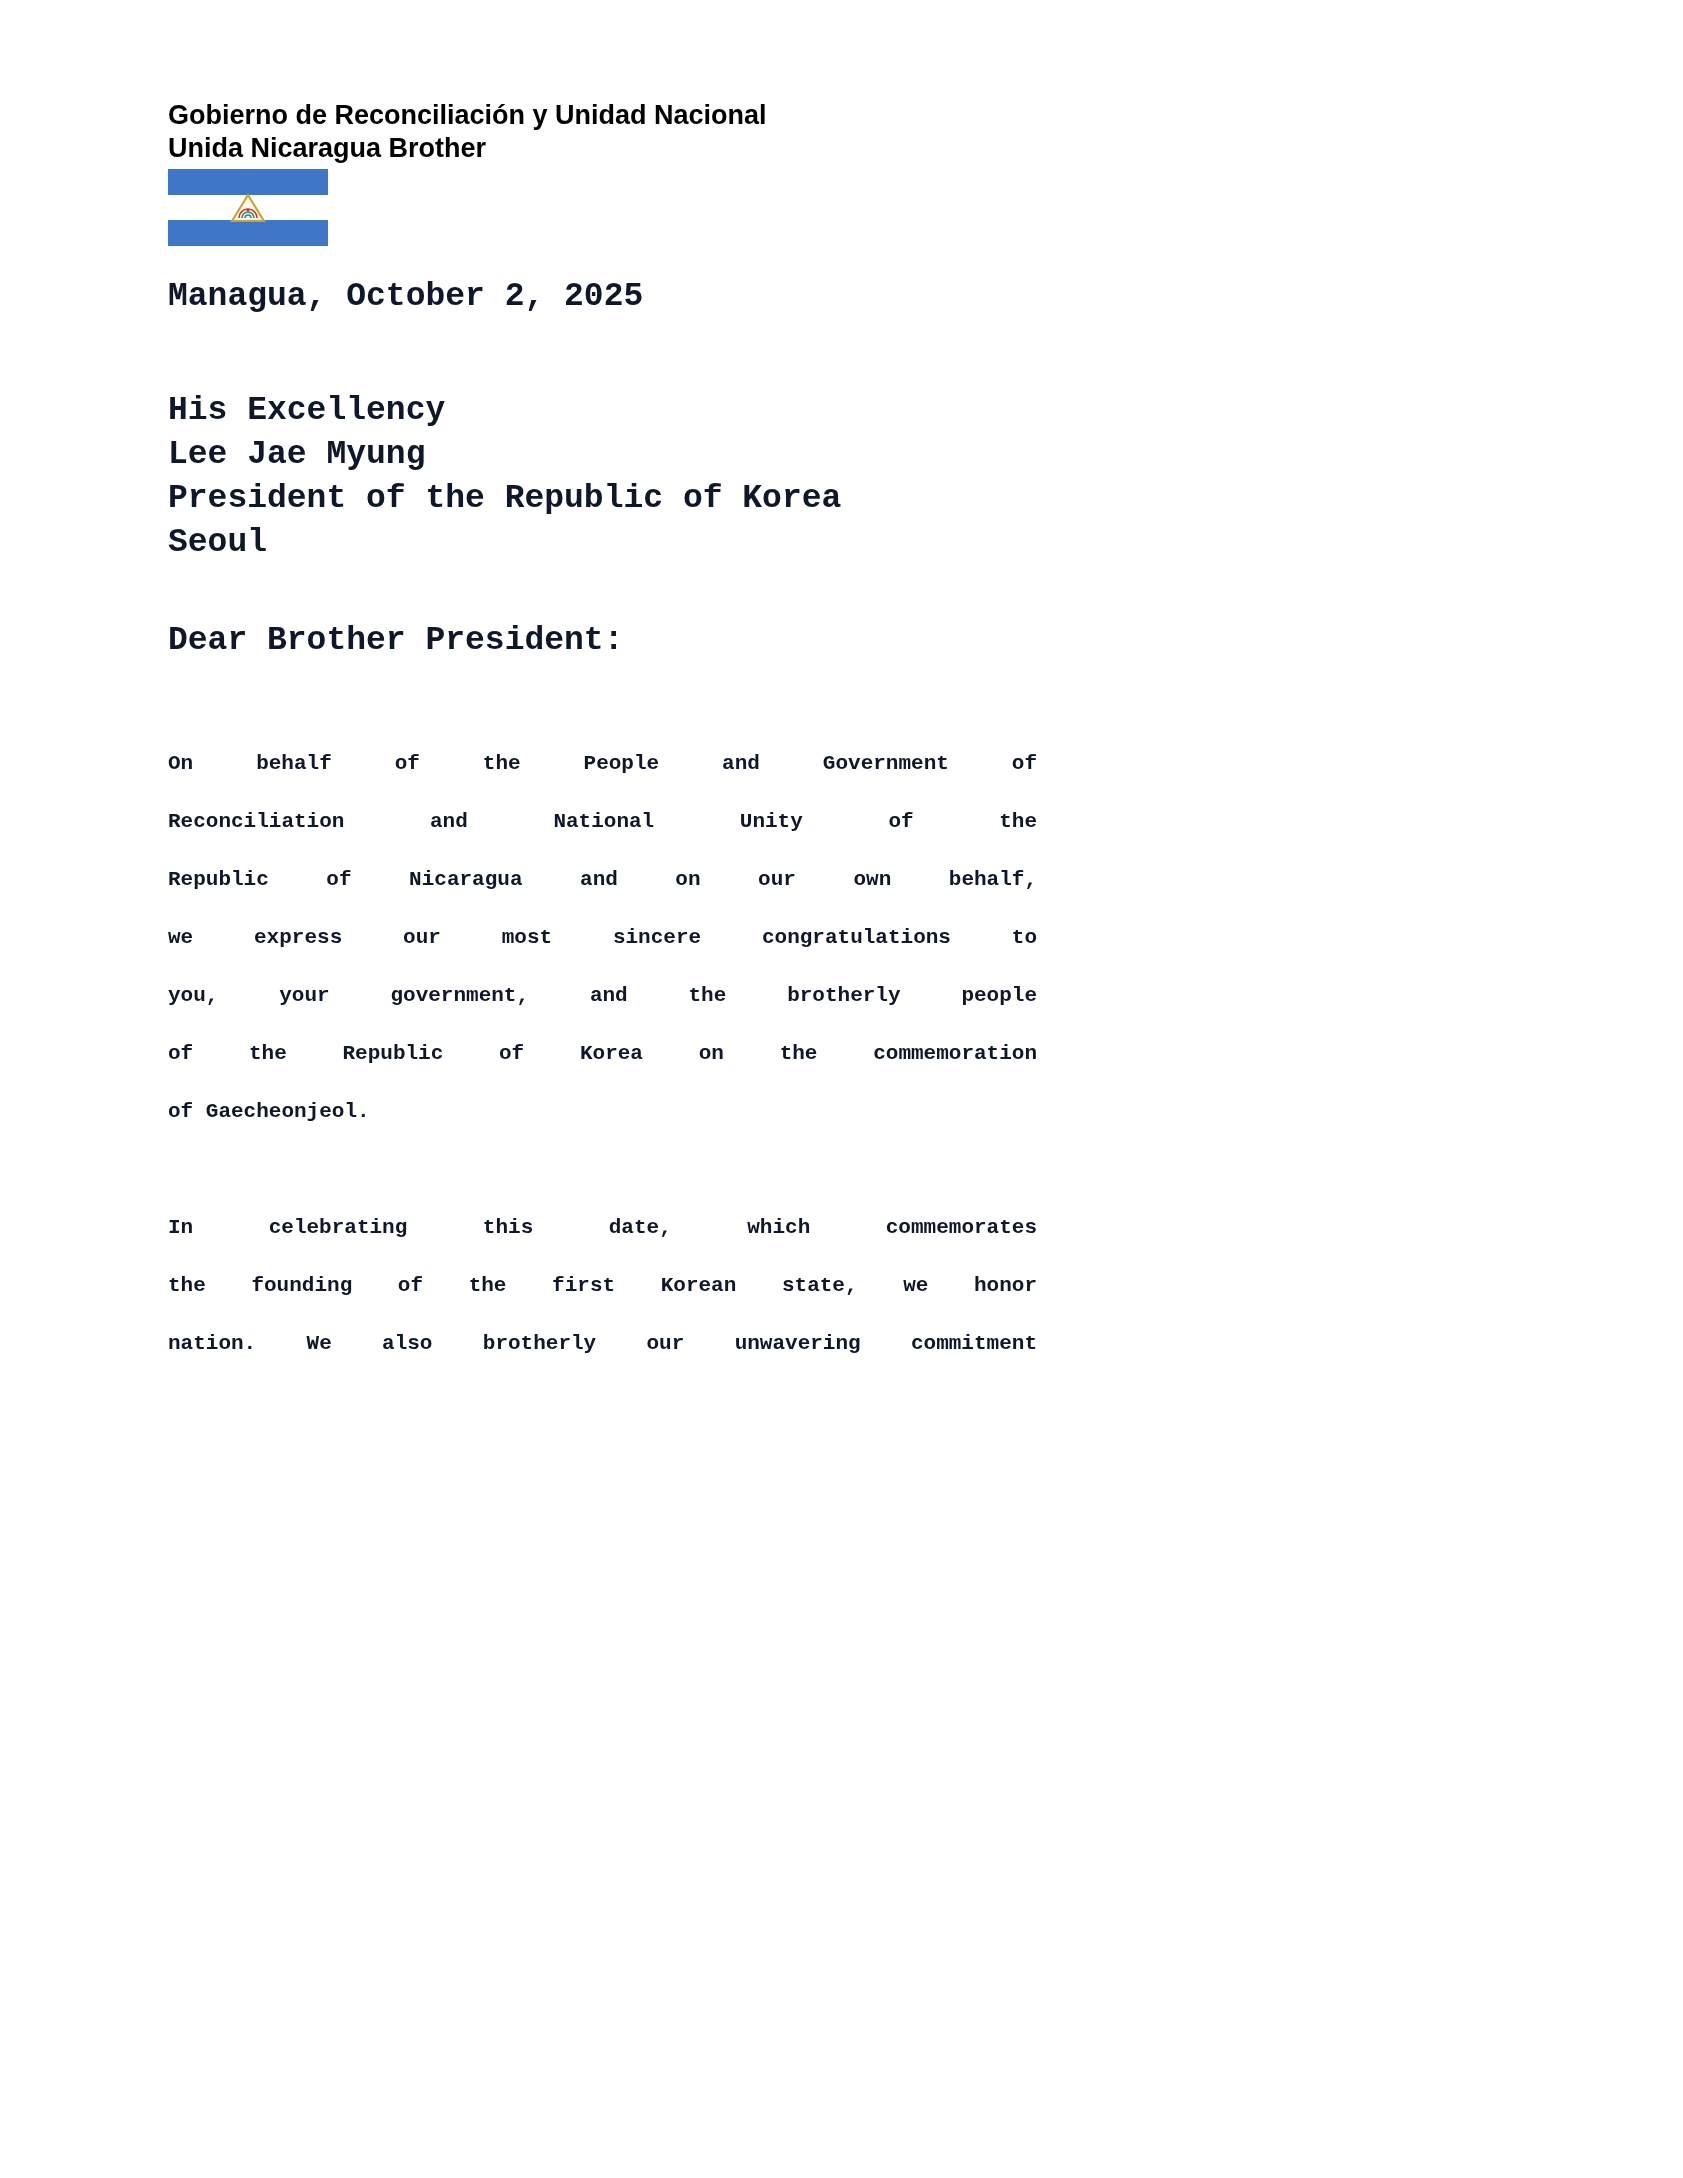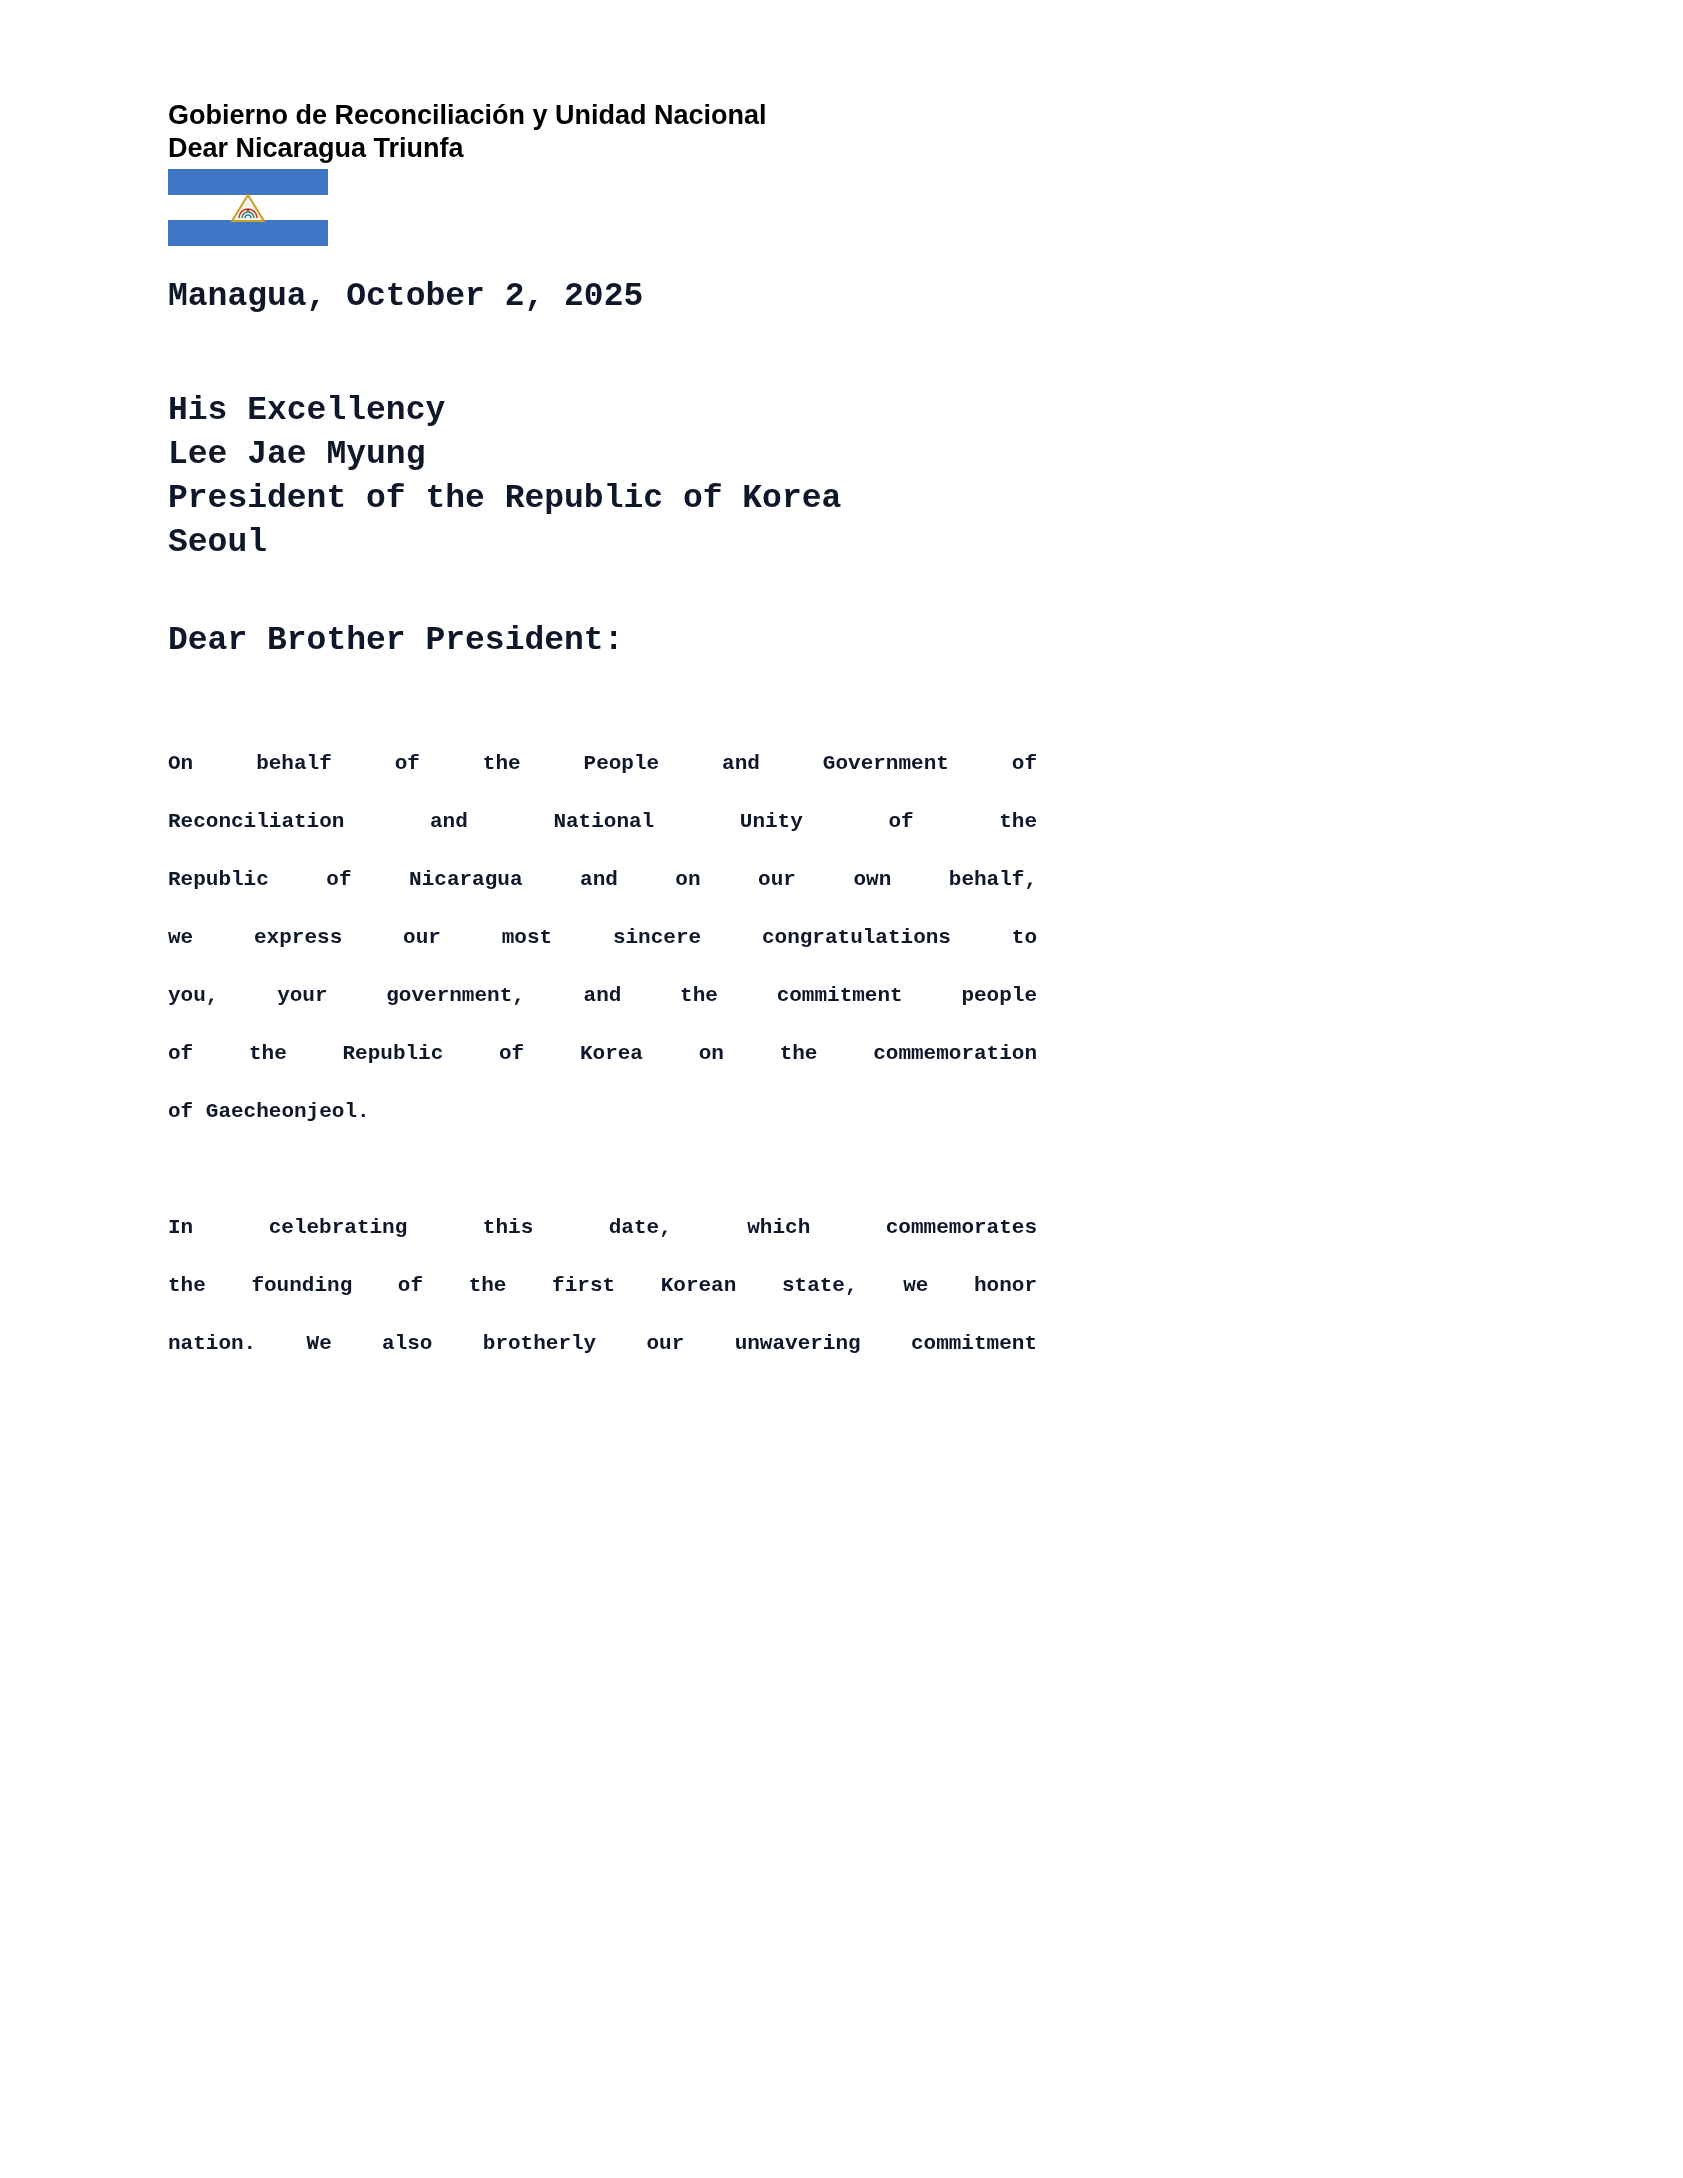--- a/index.html
+++ b/index.html
@@ -101,21 +101,21 @@
   }
 </style>
 </head>
 <body>
 
 <div class="page">
   <div class="content">
 
     <div>
       <div class="letterhead-line">Gobierno de Reconciliación y Unidad Nacional</div>
-      <div class="letterhead-line">Dear Nicaragua Triunfa</div>
+      <div class="letterhead-line">Unida Nicaragua Brother</div>
     </div>
 
     <div class="flag">
       <div class="stripe-top"></div>
       <div class="stripe-middle"></div>
       <div class="stripe-bottom"></div>
       <div class="emblem">
         <svg width="36" height="30" viewBox="0 0 36 30" aria-hidden="true">
           <polygon points="18,2 34,28 2,28" fill="#F7F7F0" stroke="#C9A227" stroke-width="2"></polygon>
           <path d="M9 25 A9 9 0 0 1 27 25" fill="none" stroke="#CC3333" stroke-width="1.6"></path>
@@ -135,21 +135,21 @@
       <div class="tw recipient-line">Seoul</div>
     </div>
 
     <div class="tw salutation">Dear Brother President:</div>
 
     <div class="paragraph p1">
       <div class="tw pline">On behalf of the People and Government of</div>
       <div class="tw pline">Reconciliation and National Unity of the</div>
       <div class="tw pline">Republic of Nicaragua and on our own behalf,</div>
       <div class="tw pline">we express our most sincere congratulations to</div>
-      <div class="tw pline">you, your government, and the commitment people</div>
+      <div class="tw pline">you, your government, and the brotherly people</div>
       <div class="tw pline">of the Republic of Korea on the commemoration</div>
       <div class="tw pline pl-last">of Gaecheonjeol.</div>
     </div>
 
     <div class="paragraph p2">
       <div class="tw pline">In celebrating this date, which commemorates</div>
       <div class="tw pline">the founding of the first Korean state, we honor</div>
       <div class="tw pline">nation. We also brotherly our unwavering commitment</div>
     </div>
 

